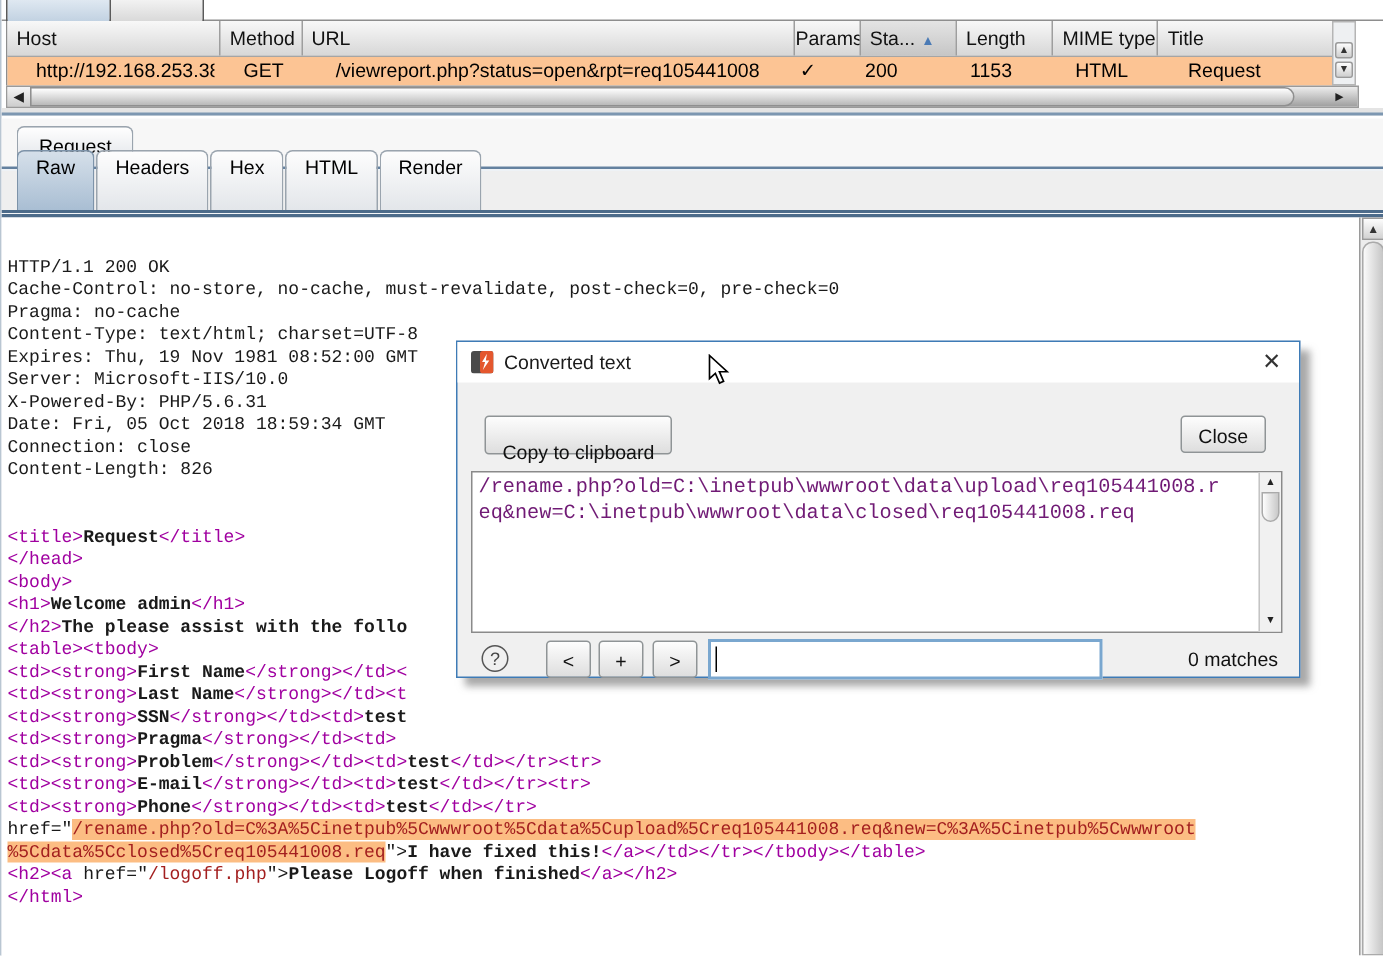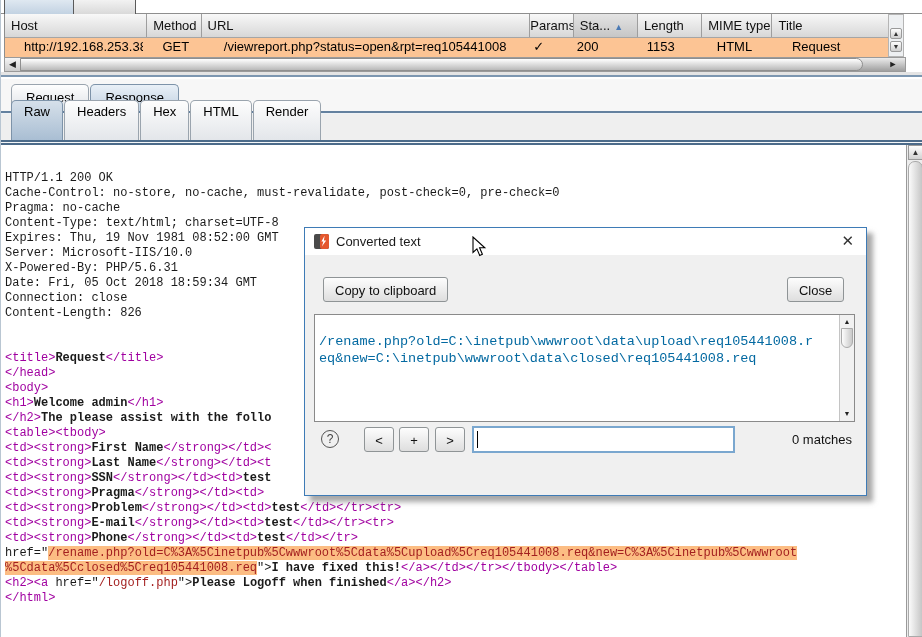--- a/index.html
+++ b/index.html
@@ -76,35 +76,35 @@
 
   
   #raw-vscroll{position:absolute;left:905px;top:145px;width:17px;height:492px;background:#ededed;
                border-left:1px solid #9a9a9a;}
   #rv-up{position:absolute;left:1px;top:0;width:15px;height:15px;background:linear-gradient(#fdfdfd,#d2d2d2);
          border:1px solid #9a9a9a;font-size:8px;line-height:14px;text-align:center;color:#333;}
   #rv-thumb{position:absolute;left:1px;top:16px;width:15px;height:476px;
             background:linear-gradient(90deg,#fbfbfb,#c6c6c6);border:1px solid #aaa;border-radius:7px 7px 0 0;}
 
   
-  #dialog{position:absolute;left:303px;top:227px;width:563px;height:269px;background:#f0f0f0;
+  #dialog{position:absolute;left:303px;top:227px;width:563px;height:225px;background:#f0f0f0;
           border:1px solid #3e7bb6;box-shadow:6px 6px 5px rgba(110,110,110,.6);}
   #dlg-titlebar{position:absolute;left:0;top:0;width:100%;height:27px;background:#fff;}
   #dlg-icon{position:absolute;left:9px;top:6px;}
   #dlg-title{position:absolute;left:31px;top:6px;font-size:13px;color:#1a1a1a;}
   #dlg-x{position:absolute;right:12px;top:4px;font-size:15px;color:#333;cursor:default;}
   .wbtn{position:absolute;height:25px;background:linear-gradient(#fdfdfd,#dedede);
         border:1px solid #8f9496;border-radius:3px;font-size:13px;color:#111;
         text-align:center;font-family:"Liberation Sans",sans-serif;}
-  #btn-copy{left:18px;top:49px;padding:1px 11px;line-height:23px;}
+  #btn-copy{left:18px;top:49px;padding:12px 11px;line-height:23px;}
   #btn-close{right:22px;top:49px;width:57px;line-height:23px;}
   #dlg-textarea{position:absolute;left:9px;top:86px;width:541px;height:108px;background:#fff;
                 border:1px solid #8a8a8a;}
-  #dlg-text{position:absolute;left:0;top:0;right:15px;bottom:0;padding:18px 0 0 4px;overflow:hidden;
-            font-family:"Liberation Mono","DejaVu Sans Mono",monospace;font-size:13.5px;line-height:17px;color:#0369a1;}
+  #dlg-text{position:absolute;left:0;top:0;right:15px;bottom:0;padding:2px 0 0 4px;overflow:hidden;
+            font-family:"Liberation Mono","DejaVu Sans Mono",monospace;font-size:13.5px;line-height:17px;color:#701a75;}
   #dlg-text .dline{white-space:pre;}
   #ta-scroll{position:absolute;right:0;top:0;width:15px;height:100%;background:#f1f1f1;border-left:1px solid #c4c4c4;}
   #ta-up{position:absolute;left:1px;top:1px;width:12px;height:12px;font-size:7px;line-height:12px;text-align:center;color:#222;}
   #ta-thumb{position:absolute;left:1px;top:13px;width:12px;height:20px;
             background:linear-gradient(90deg,#fdfdfd,#c9c9c9);border:1px solid #aaa;border-radius:0 0 6px 6px;}
   #ta-down{position:absolute;left:1px;bottom:1px;width:12px;height:12px;font-size:7px;line-height:12px;text-align:center;color:#222;}
   #dlg-help{position:absolute;left:16px;top:202px;width:18px;height:18px;border:1.5px solid #555;
             border-radius:50%;font-size:12px;line-height:16px;text-align:center;color:#444;}
   .sbtn{width:30px;top:199px;line-height:23px;font-size:13px;}
   #btn-prev{left:59px;} #btn-plus{left:94px;} #btn-next{left:130px;}
@@ -154,21 +154,20 @@
 <div id="hscroll">
   <div id="hs-left">◀</div>
   <div id="hs-thumb"></div>
   <div id="hs-right">►</div>
 </div>
 
 <div id="sep1"></div>
 
 <div id="tabs1">
     <div class="tab">Request</div>
-    <div class="tab active">Response</div>
   </div>
 <div id="blue1"></div>
 
 <div id="tabs2">
     <div class="subtab active">Raw</div>
     <div class="subtab">Headers</div>
     <div class="subtab">Hex</div>
     <div class="subtab">HTML</div>
     <div class="subtab">Render</div>
   </div>

